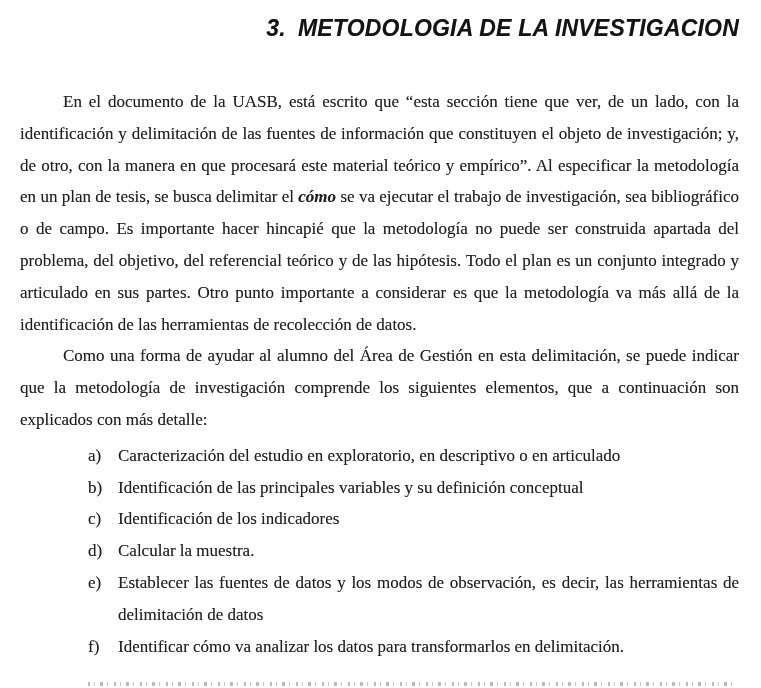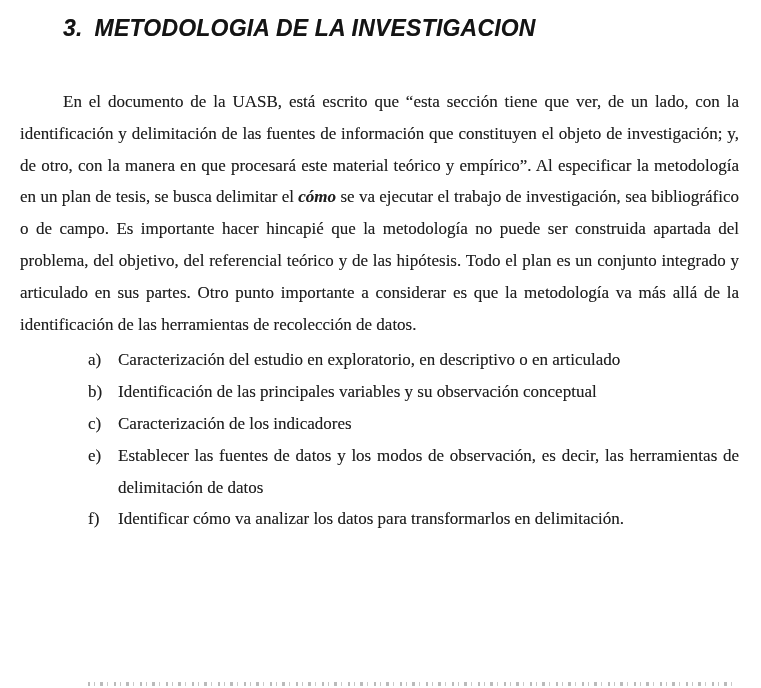--- a/index.html
+++ b/index.html
@@ -20,20 +20,21 @@
   .title {
     margin: 0 0 0 43px;
     font-family: "Liberation Sans", sans-serif;
     font-weight: bold;
     font-style: italic;
     font-size: 23px;
     line-height: 28px;
     letter-spacing: 0.2px;
     color: #141414;
     white-space: nowrap;
+    text-align: right;
   }
   .t-num { margin-right: 12px; }
   .para {
     margin: 0;
     font-size: 17px;
     line-height: 31.8px;
     text-align: justify;
     text-indent: 43px;
     hyphens: none;
   }
@@ -67,24 +68,26 @@
 </style>
 </head>
 <body>
 
 <div class="page">
 
   <h1 class="title"><span class="t-num">3.</span><span class="t-text">METODOLOGIA DE LA INVESTIGACION</span></h1>
 
   <p class="para para-first"><span>En el documento de la UASB, está escrito que “esta sección tiene que ver, de un lado, con la identificación y delimitación de las fuentes de información que constituyen el objeto de investigación; y, de otro, con la manera en que procesará este material teórico y empírico”. Al especificar la metodología en un plan de tesis, se busca delimitar el </span><span class="bi">cómo</span><span> se va ejecutar el trabajo de investigación, sea bibliográfico o de campo. Es importante hacer hincapié que la metodología no puede ser construida apartada del problema, del objetivo, del referencial teórico y de las hipótesis. Todo el plan es un conjunto integrado y articulado en sus partes. Otro punto importante a considerar es que la metodología va más allá de la identificación de las herramientas de recolección de datos.</span></p>
 
+  <p class="para"><span>Como una forma de ayudar al alumno del Área de Gestión en esta delimitación, se puede indicar que la metodología de investigación comprende los siguientes elementos, que a continuación son explicados con más detalle:</span></p>
 
   <ol class="list">
     <li class="li"><span class="marker">a)</span><span>Caracterización del estudio en exploratorio, en descriptivo o en articulado</span></li>
-    <li class="li"><span class="marker">b)</span><span>Identificación de las principales variables y su observación conceptual</span></li>
-    <li class="li"><span class="marker">c)</span><span>Caracterización de los indicadores</span></li>
+    <li class="li"><span class="marker">b)</span><span>Identificación de las principales variables y su definición conceptual</span></li>
+    <li class="li"><span class="marker">c)</span><span>Identificación de los indicadores</span></li>
+    <li class="li"><span class="marker">d)</span><span>Calcular la muestra.</span></li>
     <li class="li"><span class="marker">e)</span><span>Establecer las fuentes de datos y los modos de observación, es decir, las herramientas de delimitación de datos</span></li>
     <li class="li"><span class="marker">f)</span><span>Identificar cómo va analizar los datos para transformarlos en delimitación.</span></li>
   </ol>
 
   <div class="cutoff"></div>
 
 </div>
 
 </body></html>

